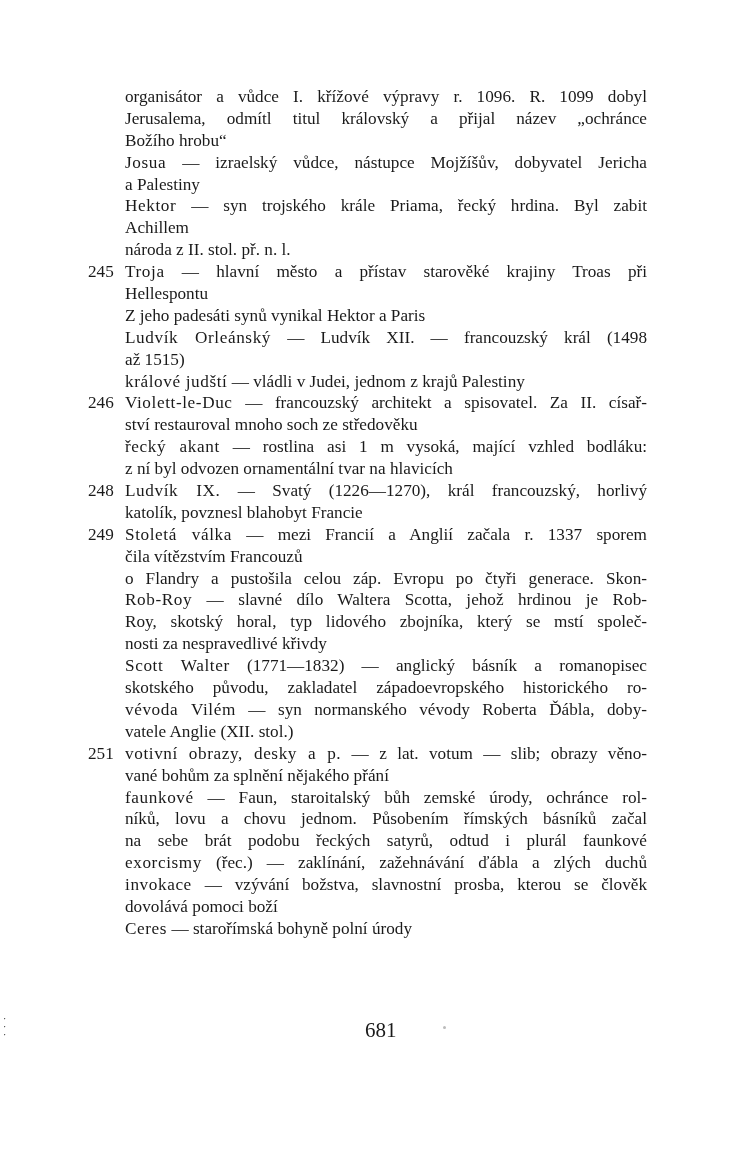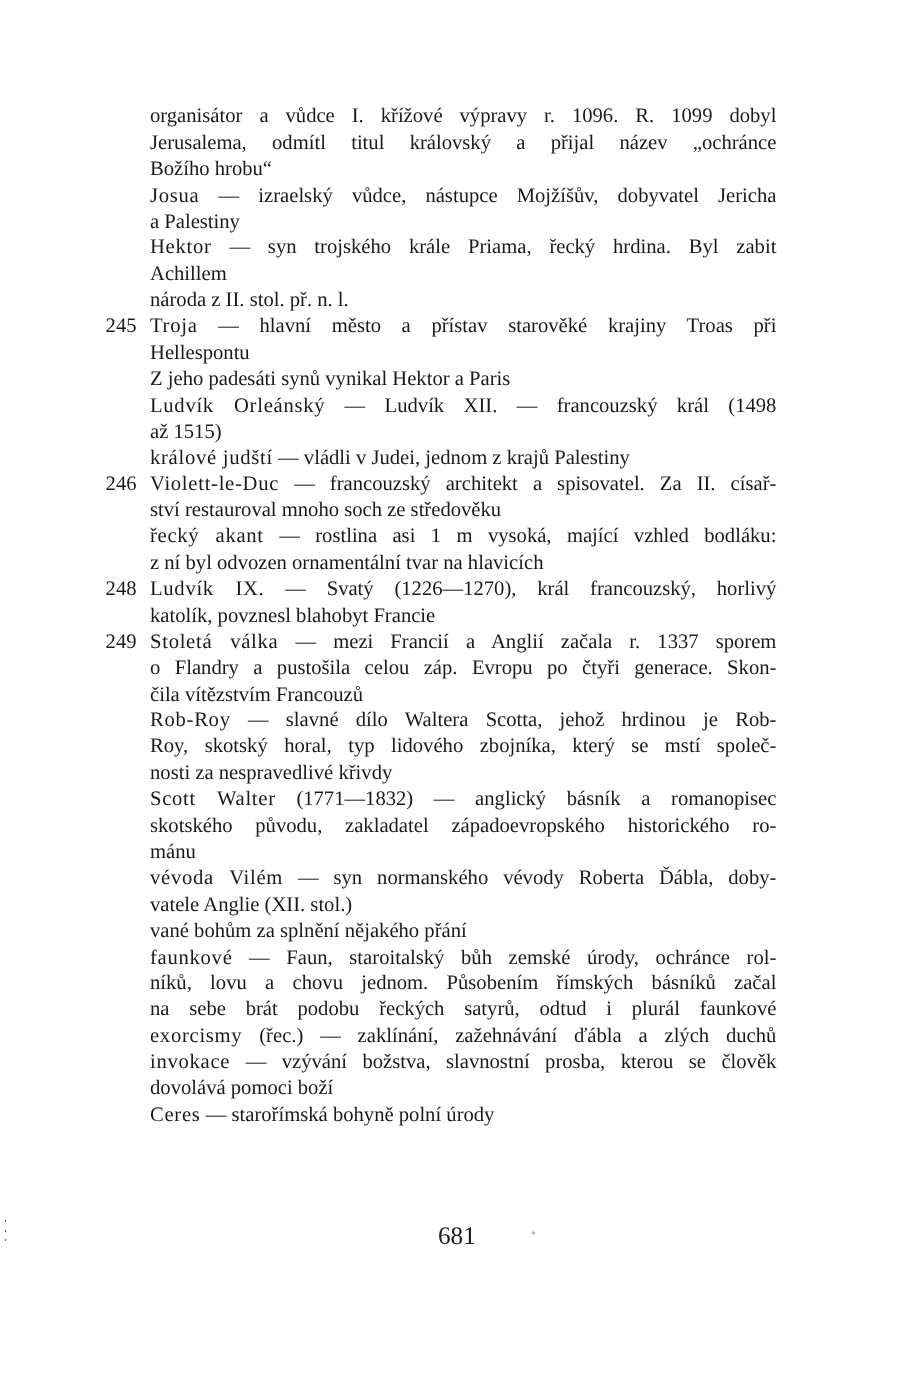--- a/index.html
+++ b/index.html
@@ -48,30 +48,30 @@
       <div class="line"><span class="term">Ludvík Orleánský</span><span> — Ludvík XII. — francouzský král (1498</span></div>
       <div class="line last"><span>až 1515)</span></div>
       <div class="line last"><span class="term">králové judští</span><span> — vládli v Judei, jednom z krajů Palestiny</span></div>
       <div class="line"><span class="lnum">246</span><span class="term">Violett-le-Duc</span><span> — francouzský architekt a spisovatel. Za II. císař-</span></div>
       <div class="line last"><span>ství restauroval mnoho soch ze středověku</span></div>
       <div class="line"><span class="term">řecký akant</span><span> — rostlina asi 1 m vysoká, mající vzhled bodláku:</span></div>
       <div class="line last"><span>z ní byl odvozen ornamentální tvar na hlavicích</span></div>
       <div class="line"><span class="lnum">248</span><span class="term">Ludvík IX.</span><span> — Svatý (1226—1270), král francouzský, horlivý</span></div>
       <div class="line last"><span>katolík, povznesl blahobyt Francie</span></div>
       <div class="line"><span class="lnum">249</span><span class="term">Stoletá válka</span><span> — mezi Francií a Anglií začala r. 1337 sporem</span></div>
+      <div class="line last"><span>čila vítězstvím Francouzů</span></div>
       <div class="line"><span>o Flandry a pustošila celou záp. Evropu po čtyři generace. Skon-</span></div>
-      <div class="line last"><span>čila vítězstvím Francouzů</span></div>
       <div class="line"><span class="term">Rob-Roy</span><span> — slavné dílo Waltera Scotta, jehož hrdinou je Rob-</span></div>
       <div class="line"><span>Roy, skotský horal, typ lidového zbojníka, který se mstí společ-</span></div>
       <div class="line last"><span>nosti za nespravedlivé křivdy</span></div>
       <div class="line"><span class="term">Scott Walter</span><span> (1771—1832) — anglický básník a romanopisec</span></div>
       <div class="line"><span>skotského původu, zakladatel západoevropského historického ro-</span></div>
-      <div class="line last"><span>mánu</span></div>
       <div class="line"><span class="term">vévoda Vilém</span><span> — syn normanského vévody Roberta Ďábla, doby-</span></div>
       <div class="line last"><span>vatele Anglie (XII. stol.)</span></div>
+      <div class="line"><span class="lnum">251</span><span class="term">votivní obrazy, desky a p.</span><span> — z lat. votum — slib; obrazy věno-</span></div>
       <div class="line last"><span>vané bohům za splnění nějakého přání</span></div>
       <div class="line"><span class="term">faunkové</span><span> — Faun, staroitalský bůh zemské úrody, ochránce rol-</span></div>
       <div class="line"><span>níků, lovu a chovu jednom. Působením římských básníků začal</span></div>
       <div class="line"><span>na sebe brát podobu řeckých satyrů, odtud i plurál faunkové</span></div>
       <div class="line"><span class="term">exorcismy</span><span> (řec.) — zaklínání, zažehnávání ďábla a zlých duchů</span></div>
       <div class="line"><span class="term">invokace</span><span> — vzývání božstva, slavnostní prosba, kterou se člověk</span></div>
       <div class="line last"><span>dovolává pomoci boží</span></div>
       <div class="line last"><span class="term">Ceres</span><span> — starořímská bohyně polní úrody</span></div>
     </div>
   <div class="folio">681</div>

